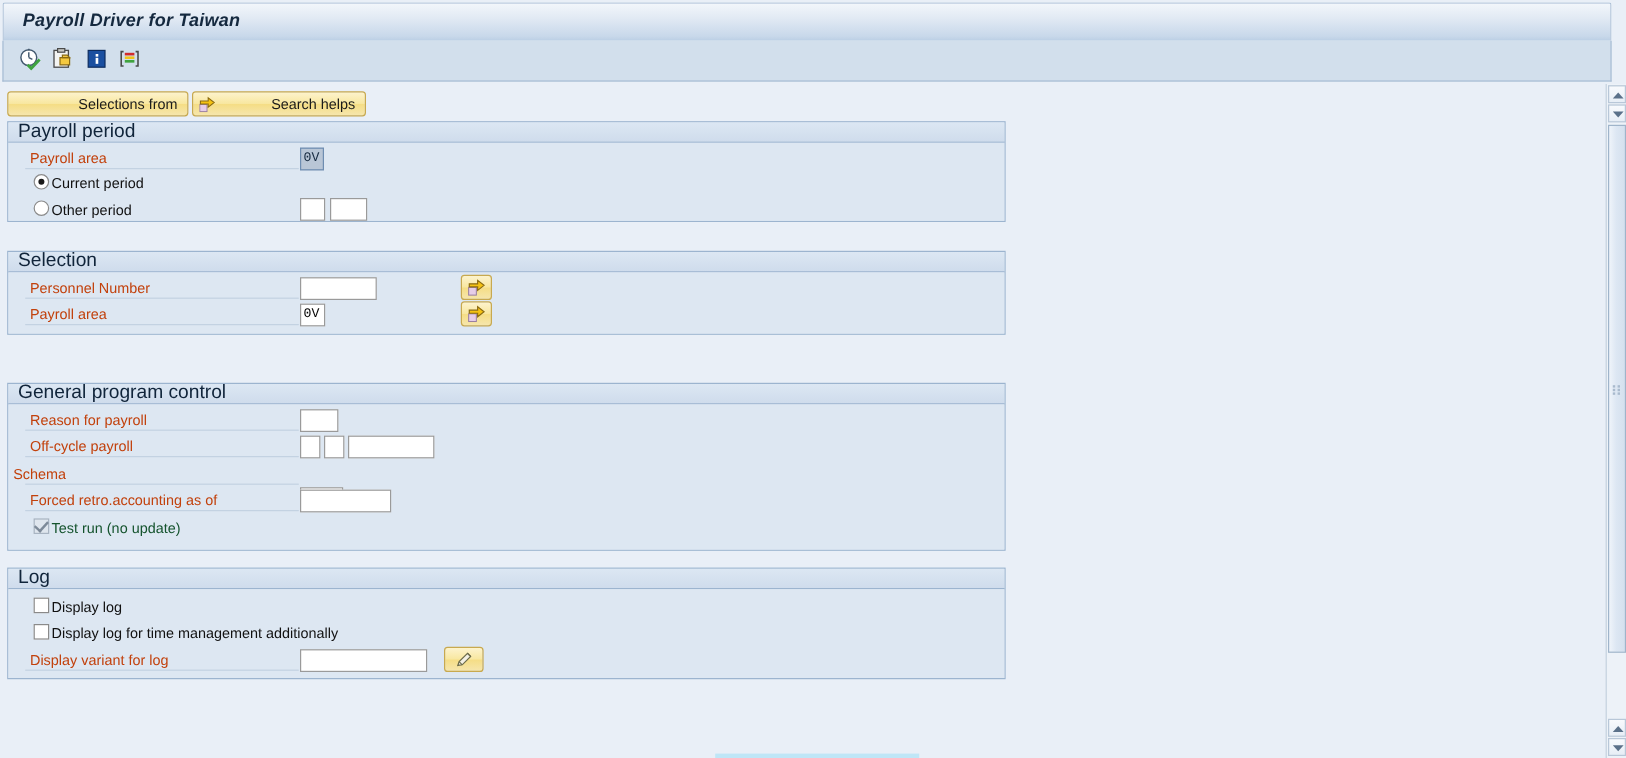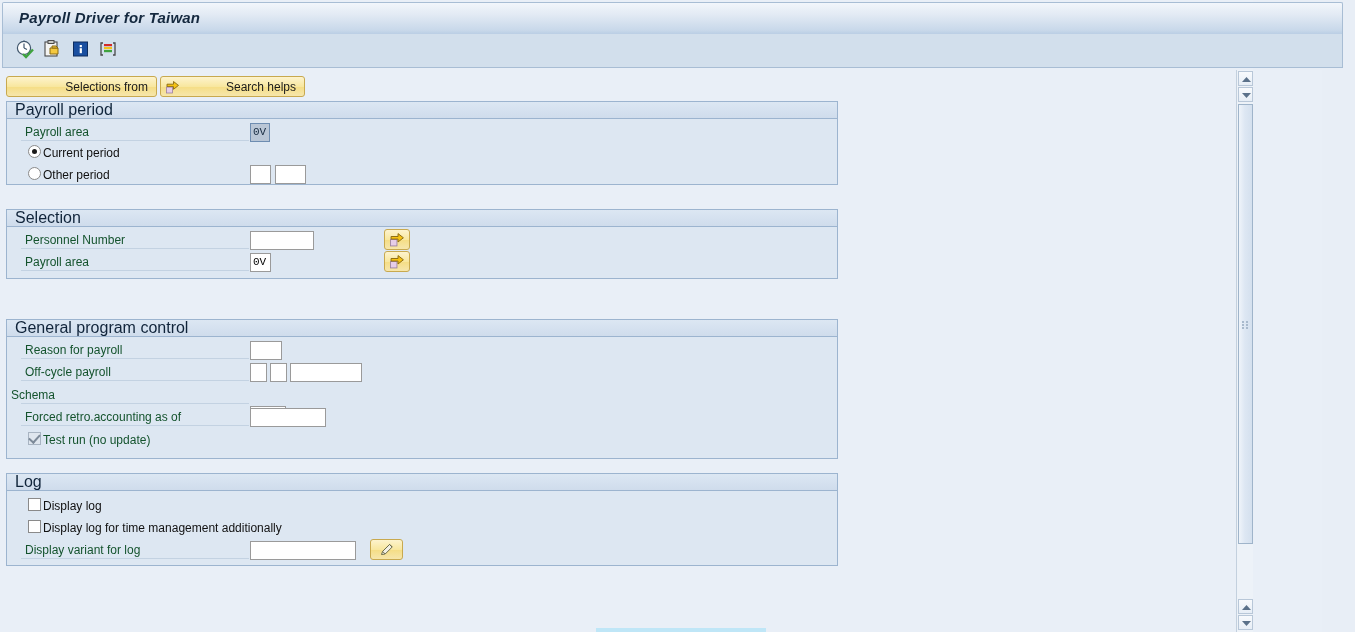--- a/index.html
+++ b/index.html
@@ -5,21 +5,21 @@
   * { box-sizing: border-box; }
   html, body {
     margin: 0; padding: 0;
     width: 1355px; height: 632px;
     overflow: hidden;
     background: #e8eef6;
     font-family: "Liberation Sans", sans-serif;
     font-size: 12px;
     color: #000;
   }
-  #root { position: relative; width: 1253px; height: 632px; background: #e9eff7; }
+  #root { position: relative; width: 1355px; height: 632px; background: #e9eff7; }
 
   
   .titlebar {
     position: absolute; left: 2px; top: 2px; width: 1341px; height: 32px;
     background: linear-gradient(to bottom, #f2f6fb 0%, #e2eaf4 38%, #c8d8ea 88%, #bacee4 100%);
     border: 1px solid #a8bdd4; border-bottom: none;
     border-top-left-radius: 2px; border-top-right-radius: 2px;
   }
   .titlebar .ttl {
     position: absolute; left: 16px; top: 6px;
@@ -66,21 +66,21 @@
     border: 1px solid #9cb4cf; background: #dfe8f3;
   }
   .grouphdr {
     height: 17px; line-height: 16px; padding-left: 8px;
     background: linear-gradient(to bottom, #dce7f3 0%, #cfdcec 100%);
     border-bottom: 1px solid #9cb4cf;
     font-size: 16px; color: #10243a;
   }
   .groupbody { position: relative; background: #dde7f2; }
   .lbl {
-    position: absolute; font-size: 12px; color: #14532d; white-space: nowrap;
+    position: absolute; font-size: 12px; color: #c2410c; white-space: nowrap;
     line-height: 18px;
   }
   .lblline {
     position: absolute; height: 18px; border-bottom: 1px solid #c3d2e2;
   }
 
   .inp {
     position: absolute; height: 19px;
     background: #ffffff; border: 1px solid #9a9a9a;
     font-family: "Liberation Mono", monospace; font-size: 11px;

